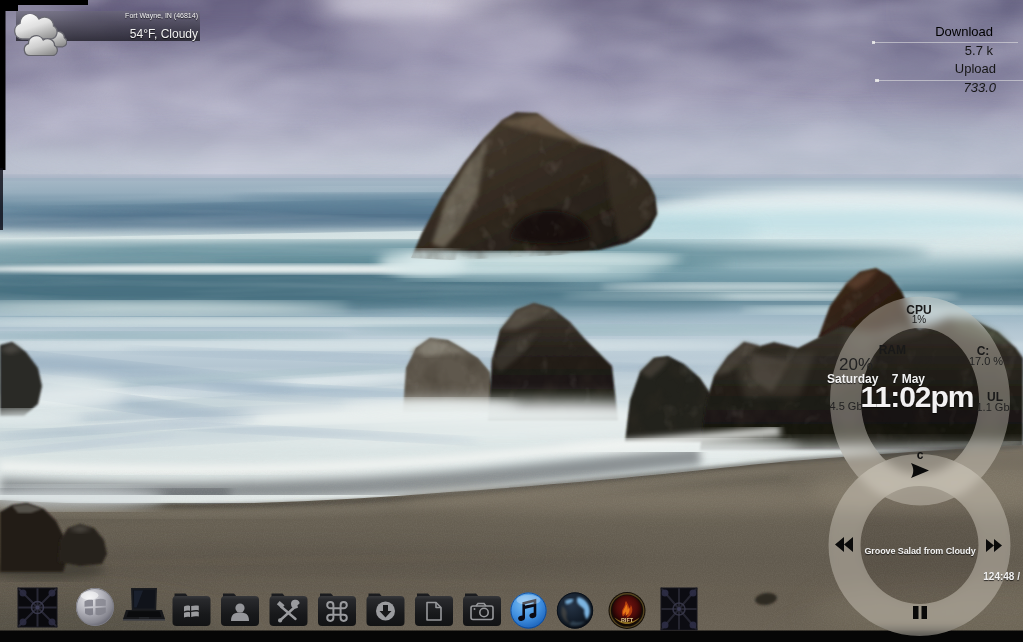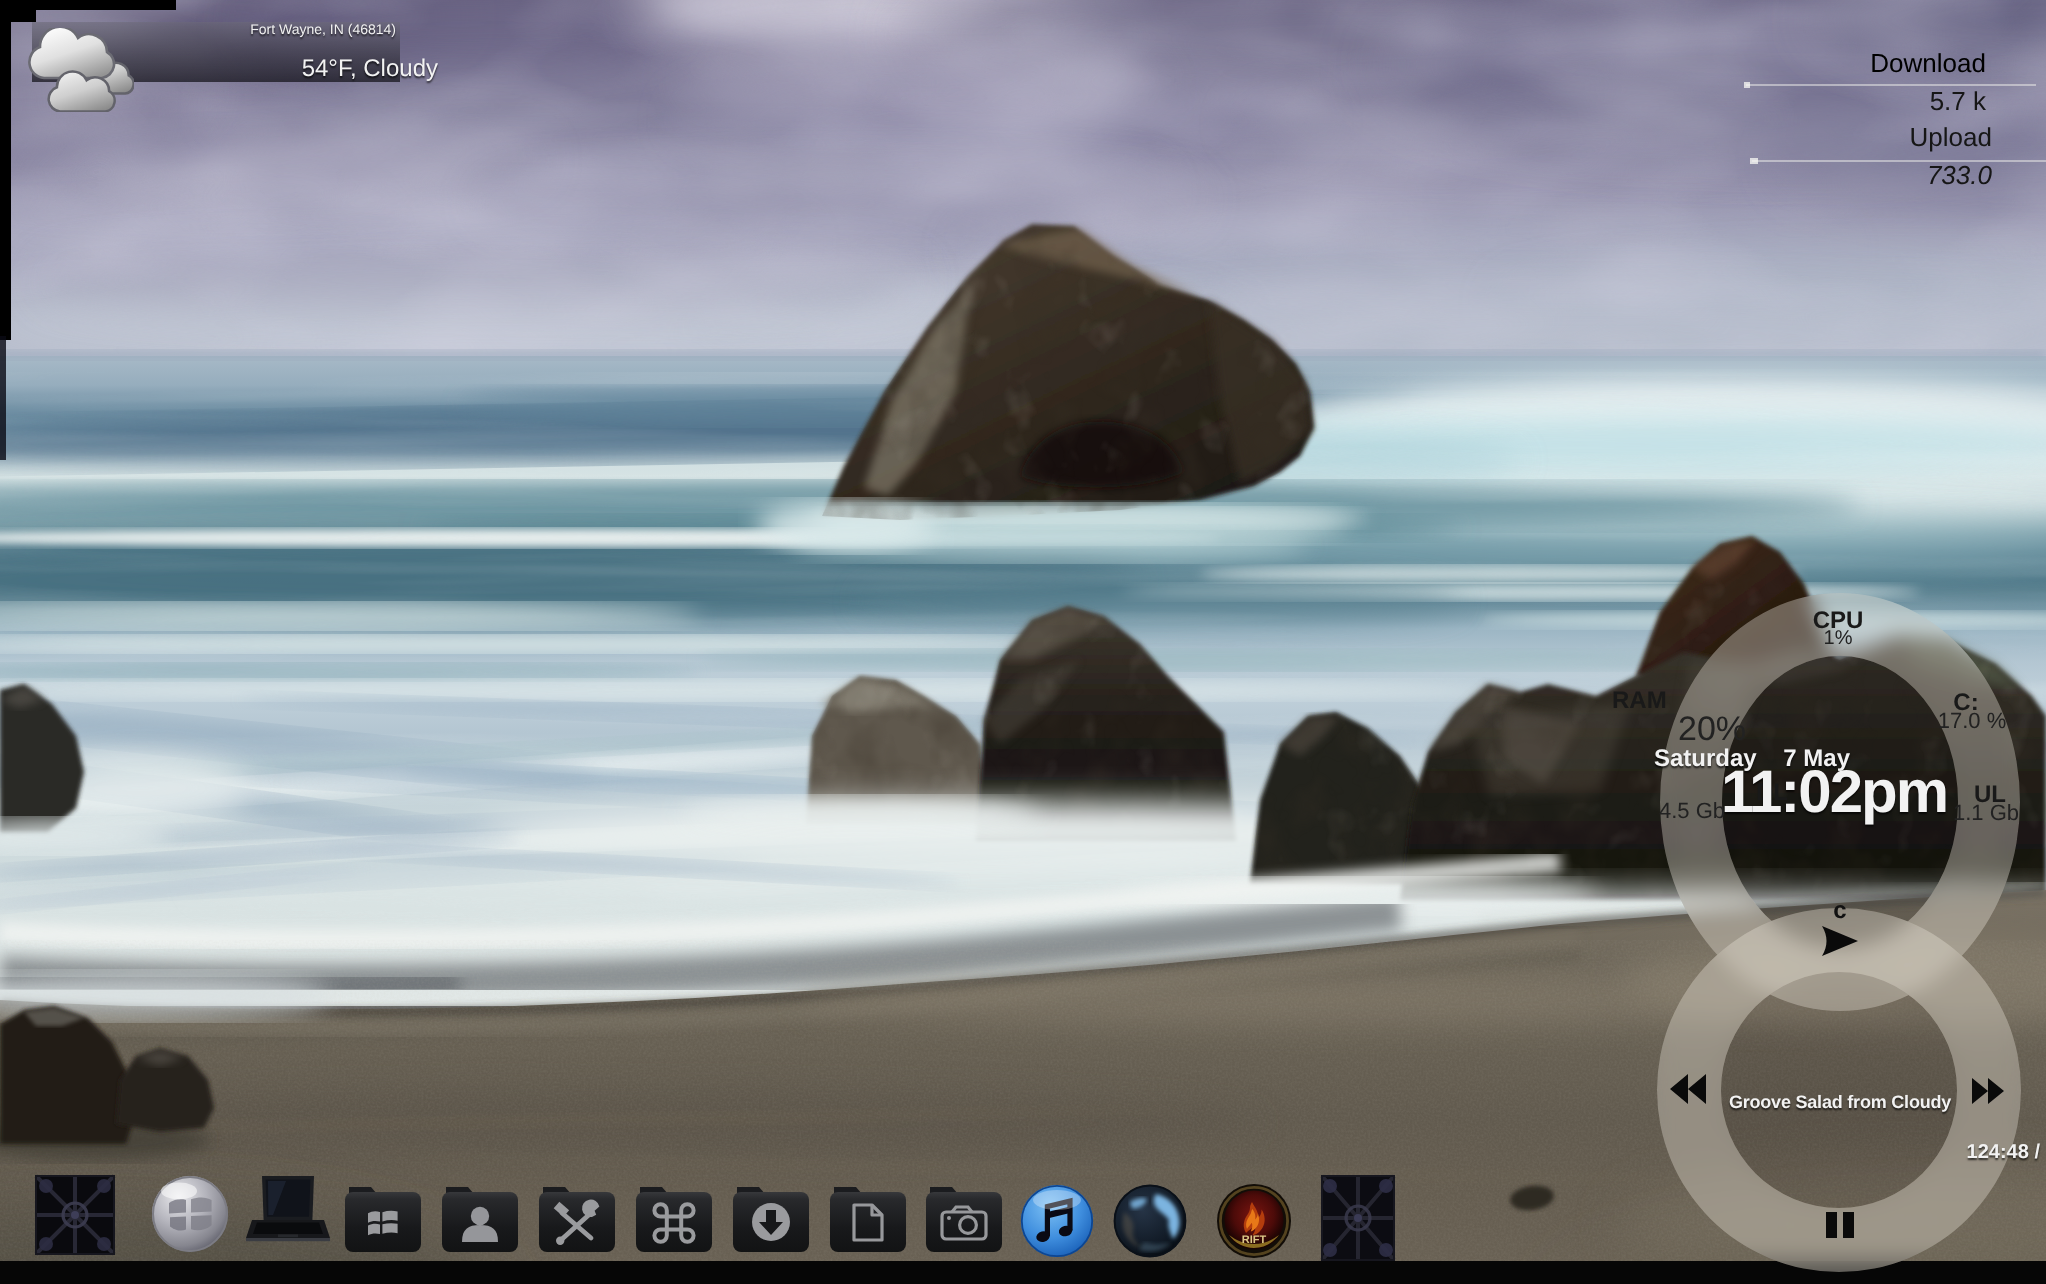--- a/index.html
+++ b/index.html
@@ -304,37 +304,37 @@
   <path d="M853,537 L853,552 L844,544.5 Z M844,537 L844,552 L835,544.5 Z" fill="#0a0a0a"></path>
 
   <path d="M986,539 L986,552 L994,545.5 Z M994,539 L994,552 L1002,545.5 Z" fill="#0a0a0a"></path>
 
   <rect x="913" y="606" width="5.5" height="13" fill="#0a0a0a"></rect>
   <rect x="921.5" y="606" width="5.5" height="13" fill="#0a0a0a"></rect>
 </svg>
 
 <div class="abs" style="left:869px;top:303px;width:100px;text-align:center;font-size:12px;font-weight:bold;color:#191919;">CPU</div>
 <div class="abs" style="left:869px;top:314px;width:100px;text-align:center;font-size:10px;color:#222;">1%</div>
-<div class="abs" style="left:806px;top:343px;width:100px;text-align:left;font-size:12px;font-weight:bold;color:#191919;">RAM</div>
+<div class="abs" style="left:806px;top:343px;width:100px;text-align:right;font-size:12px;font-weight:bold;color:#191919;">RAM</div>
 <div class="abs" style="left:806px;top:355px;width:100px;text-align:center;font-size:17px;color:#222;">20%</div>
 <div class="abs" style="left:933px;top:344px;width:100px;text-align:center;font-size:12px;font-weight:bold;color:#191919;">C:</div>
 <div class="abs" style="left:933px;top:355px;width:106px;text-align:center;font-size:11px;color:#222;">17.0 %</div>
 <div class="abs" style="left:836px;top:389px;width:100px;text-align:center;font-size:12px;font-weight:bold;color:#191919;">DL</div>
 <div class="abs" style="left:793px;top:400px;width:106px;text-align:center;font-size:11px;color:#222;">4.5 Gb</div>
 <div class="abs" style="left:945px;top:390px;width:100px;text-align:center;font-size:12px;font-weight:bold;color:#191919;">UL</div>
 <div class="abs" style="left:940px;top:401px;width:106px;text-align:center;font-size:11px;color:#222;">1.1 Gb</div>
 <div class="abs wtxt" style="left:776px;top:372px;width:200px;text-align:center;font-size:12px;font-weight:bold;">Saturday&nbsp;&nbsp;&nbsp;&nbsp;7 May</div>
 <div class="abs wtxt" style="left:817px;top:380px;width:200px;text-align:center;font-size:30px;font-weight:bold;letter-spacing:-1px;">11:02pm</div>
 <div class="abs" style="left:870px;top:448px;width:100px;text-align:center;font-size:12px;font-weight:bold;color:#111;">c</div>
 <div class="abs wtxt" style="left:820px;top:546px;width:200px;text-align:center;font-size:9px;font-weight:bold;letter-spacing:-0.1px;">Groove Salad from Cloudy</div>
 <div class="abs wtxt" style="left:820px;top:571px;width:200px;text-align:right;font-size:10px;font-weight:bold;">124:48 /</div>
 
 <div class="abs" style="left:16px;top:11px;width:184px;height:30px;background:linear-gradient(rgba(108,106,120,0.58),rgba(18,17,24,0.72));"></div>
 <div class="abs wtxt" style="left:16px;top:12px;width:182px;text-align:right;font-size:7px;">Fort Wayne, IN (46814)</div>
-<div class="abs wtxt" style="left:16px;top:27px;width:182px;text-align:right;font-size:12px;margin-left:21px;">54°F, Cloudy</div>
+<div class="abs wtxt" style="left:16px;top:27px;width:182px;text-align:right;font-size:12px;">54°F, Cloudy</div>
 <svg class="abs" style="left:11px;top:14px;width:56px;height:42px" viewBox="0 0 56 42">
   <defs>
     <linearGradient id="cl1" x1="0.2" y1="0" x2="0.75" y2="1">
       <stop offset="0" stop-color="#ffffff"></stop>
         <stop offset="0.5" stop-color="#e0e0e0"></stop>
         <stop offset="1" stop-color="#949494"></stop>
     </linearGradient>
     <linearGradient id="cl2" x1="0.2" y1="0" x2="0.75" y2="1">
       <stop offset="0" stop-color="#f2f2f2"></stop>
         <stop offset="0.5" stop-color="#cecece"></stop>

